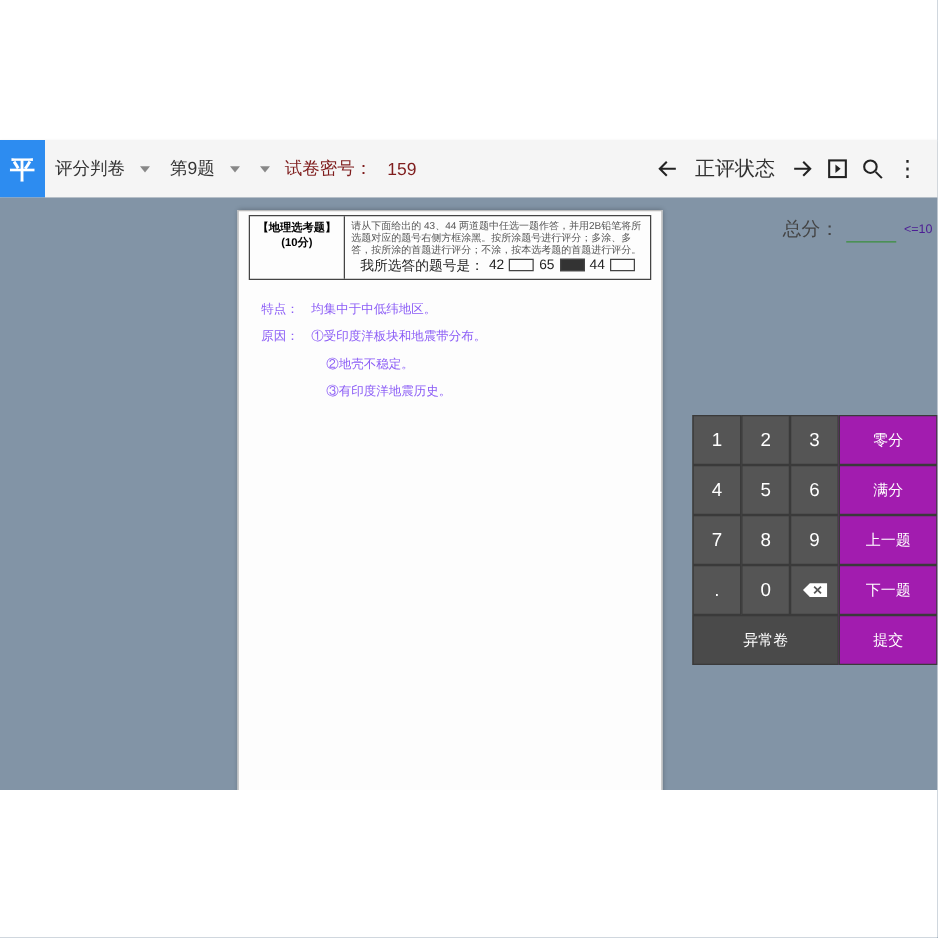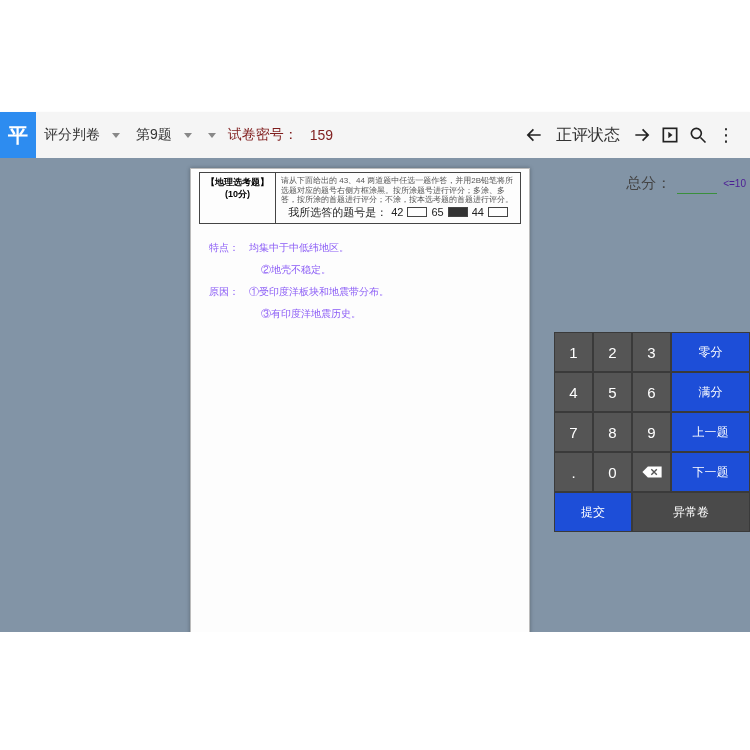--- a/index.html
+++ b/index.html
@@ -40,21 +40,21 @@
   .score-input { border:none; border-bottom:1px solid #3a8f3c; width:40px; height:22px; background:transparent; outline:none; text-align:center; }
   .max { color:#4c1d95; font-size:10px; }
 
   
   .keypad { position:absolute; right:0; bottom:100px; width:196px; background:#444; display:grid; grid-template-columns:39px 39px 39px 39px 40px; }
   .key { height:40px; background:#555; color:#fff; font-size:15px; display:flex; align-items:center; justify-content:center; border:1px solid #3a3a3a; cursor:pointer; user-select:none; }
   .key.small { font-size:12px; }
   .key.wide2 { grid-column: span 2; }
   .key.wide3 { grid-column: span 3; }
   .key.dark { background:#4a4a4a; }
-  .key.light { background:#1d4ed8; }
+  .key.light { background:#a21caf; }
   .key.back svg { width:22px; height:14px; }
 </style>
 </head>
 <body>
 
 <div class="outer">
   <div class="app">
 
     <div class="header">
       <div class="logo">平</div>
@@ -114,22 +114,22 @@
                 <span class="blank"></span>
               <span>65</span>
                 <span class="blank filled"></span>
               <span>44</span>
                 <span class="blank"></span>
             </div>
           </div>
         </div>
         <div class="handwriting">
           <div><span class="hw-label">特点：</span><span>均集中于中低纬地区。</span></div>
+          <div><span class="hw-label">原因：</span><span>①受印度洋板块和地震带分布。</span></div>
           <div style="padding-left:52px;"><span>②地壳不稳定。</span></div>
-          <div><span class="hw-label">原因：</span><span>①受印度洋板块和地震带分布。</span></div>
           <div style="padding-left:52px;"><span>③有印度洋地震历史。</span></div>
         </div>
       </div>
 
       <div class="side">
         <div class="side-row">
           <span>总分：</span>
           <input class="score-input" value="" style="">
           <span class="max">&lt;=10</span>
         </div>
@@ -154,19 +154,19 @@
         <div class="key">.</div>
         <div class="key">0</div>
         <div class="key back">
           <svg viewBox="0 0 32 20">
               <path d="M10 2 L30 2 L30 18 L10 18 L2 10 Z" fill="#fff"></path>
               <path d="M15 6 L23 14 M23 6 L15 14" stroke="#555" stroke-width="2"></path>
             </svg>
         </div>
         <div class="key wide2 light small">下一题</div>
 
+        <div class="key wide3 dark small">异常卷</div>
         <div class="key wide2 light small">提交</div>
-        <div class="key wide3 dark small">异常卷</div>
       </div>
 
     </div>
   </div>
 </div>
 
 </body></html>

